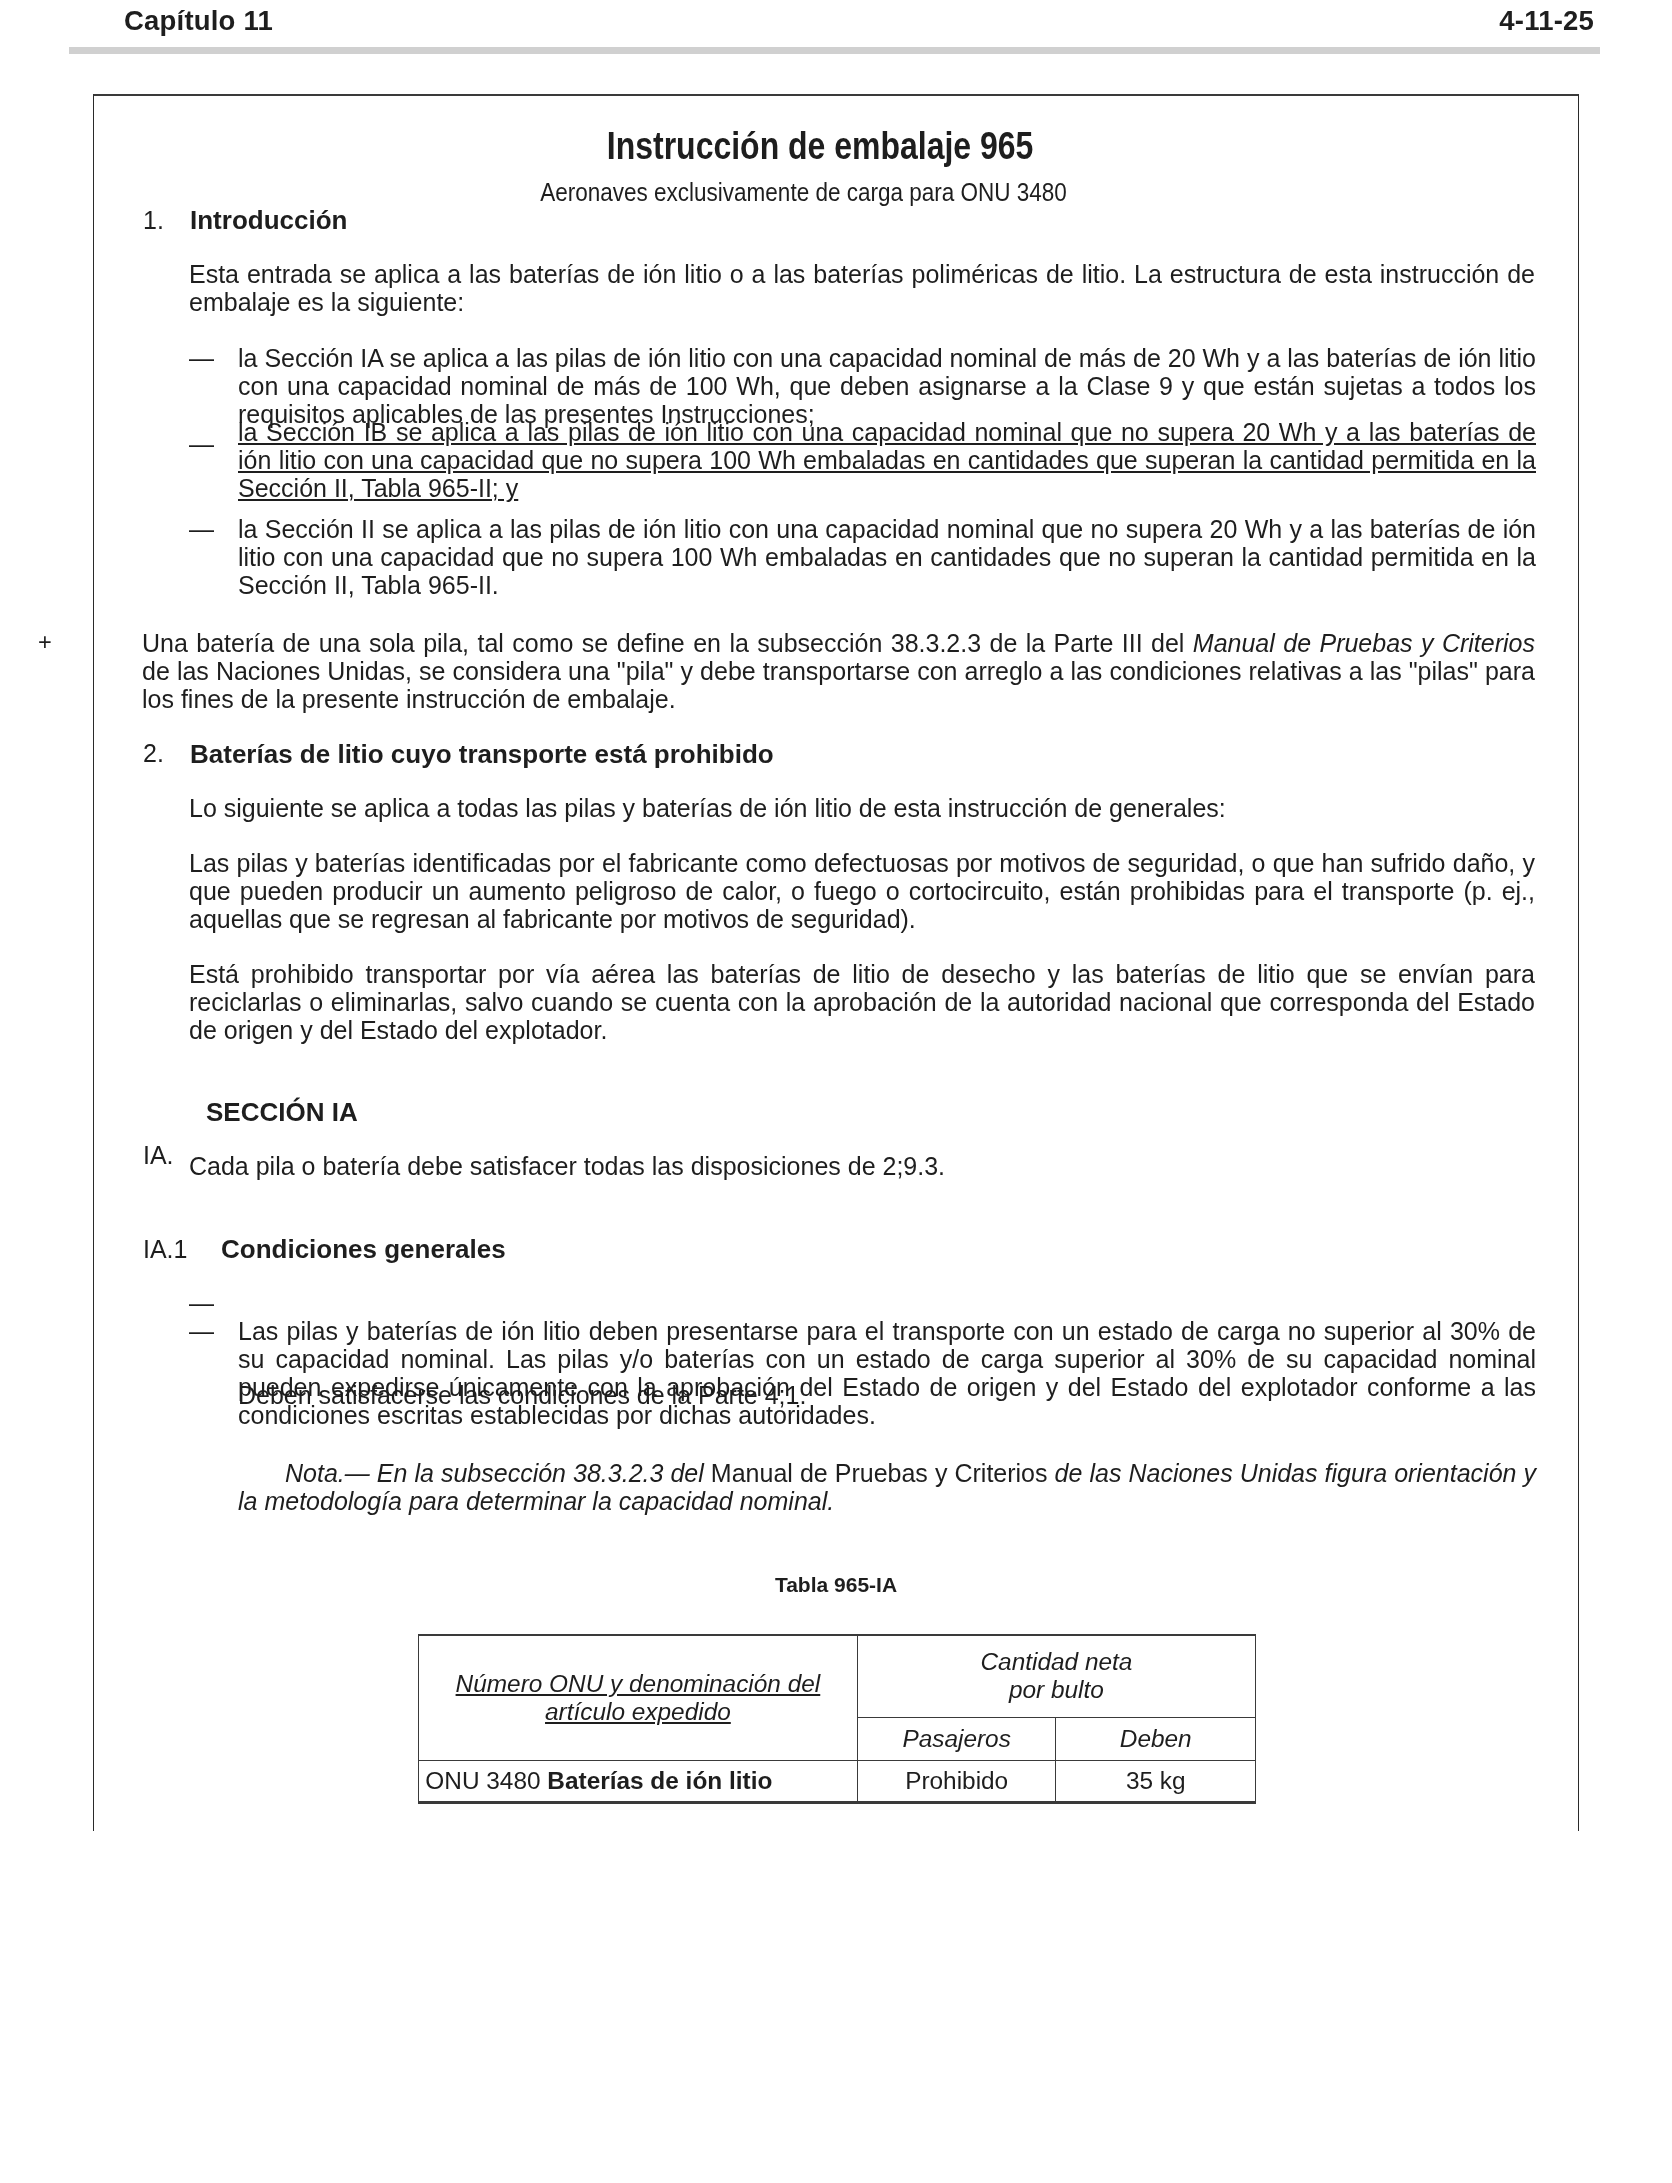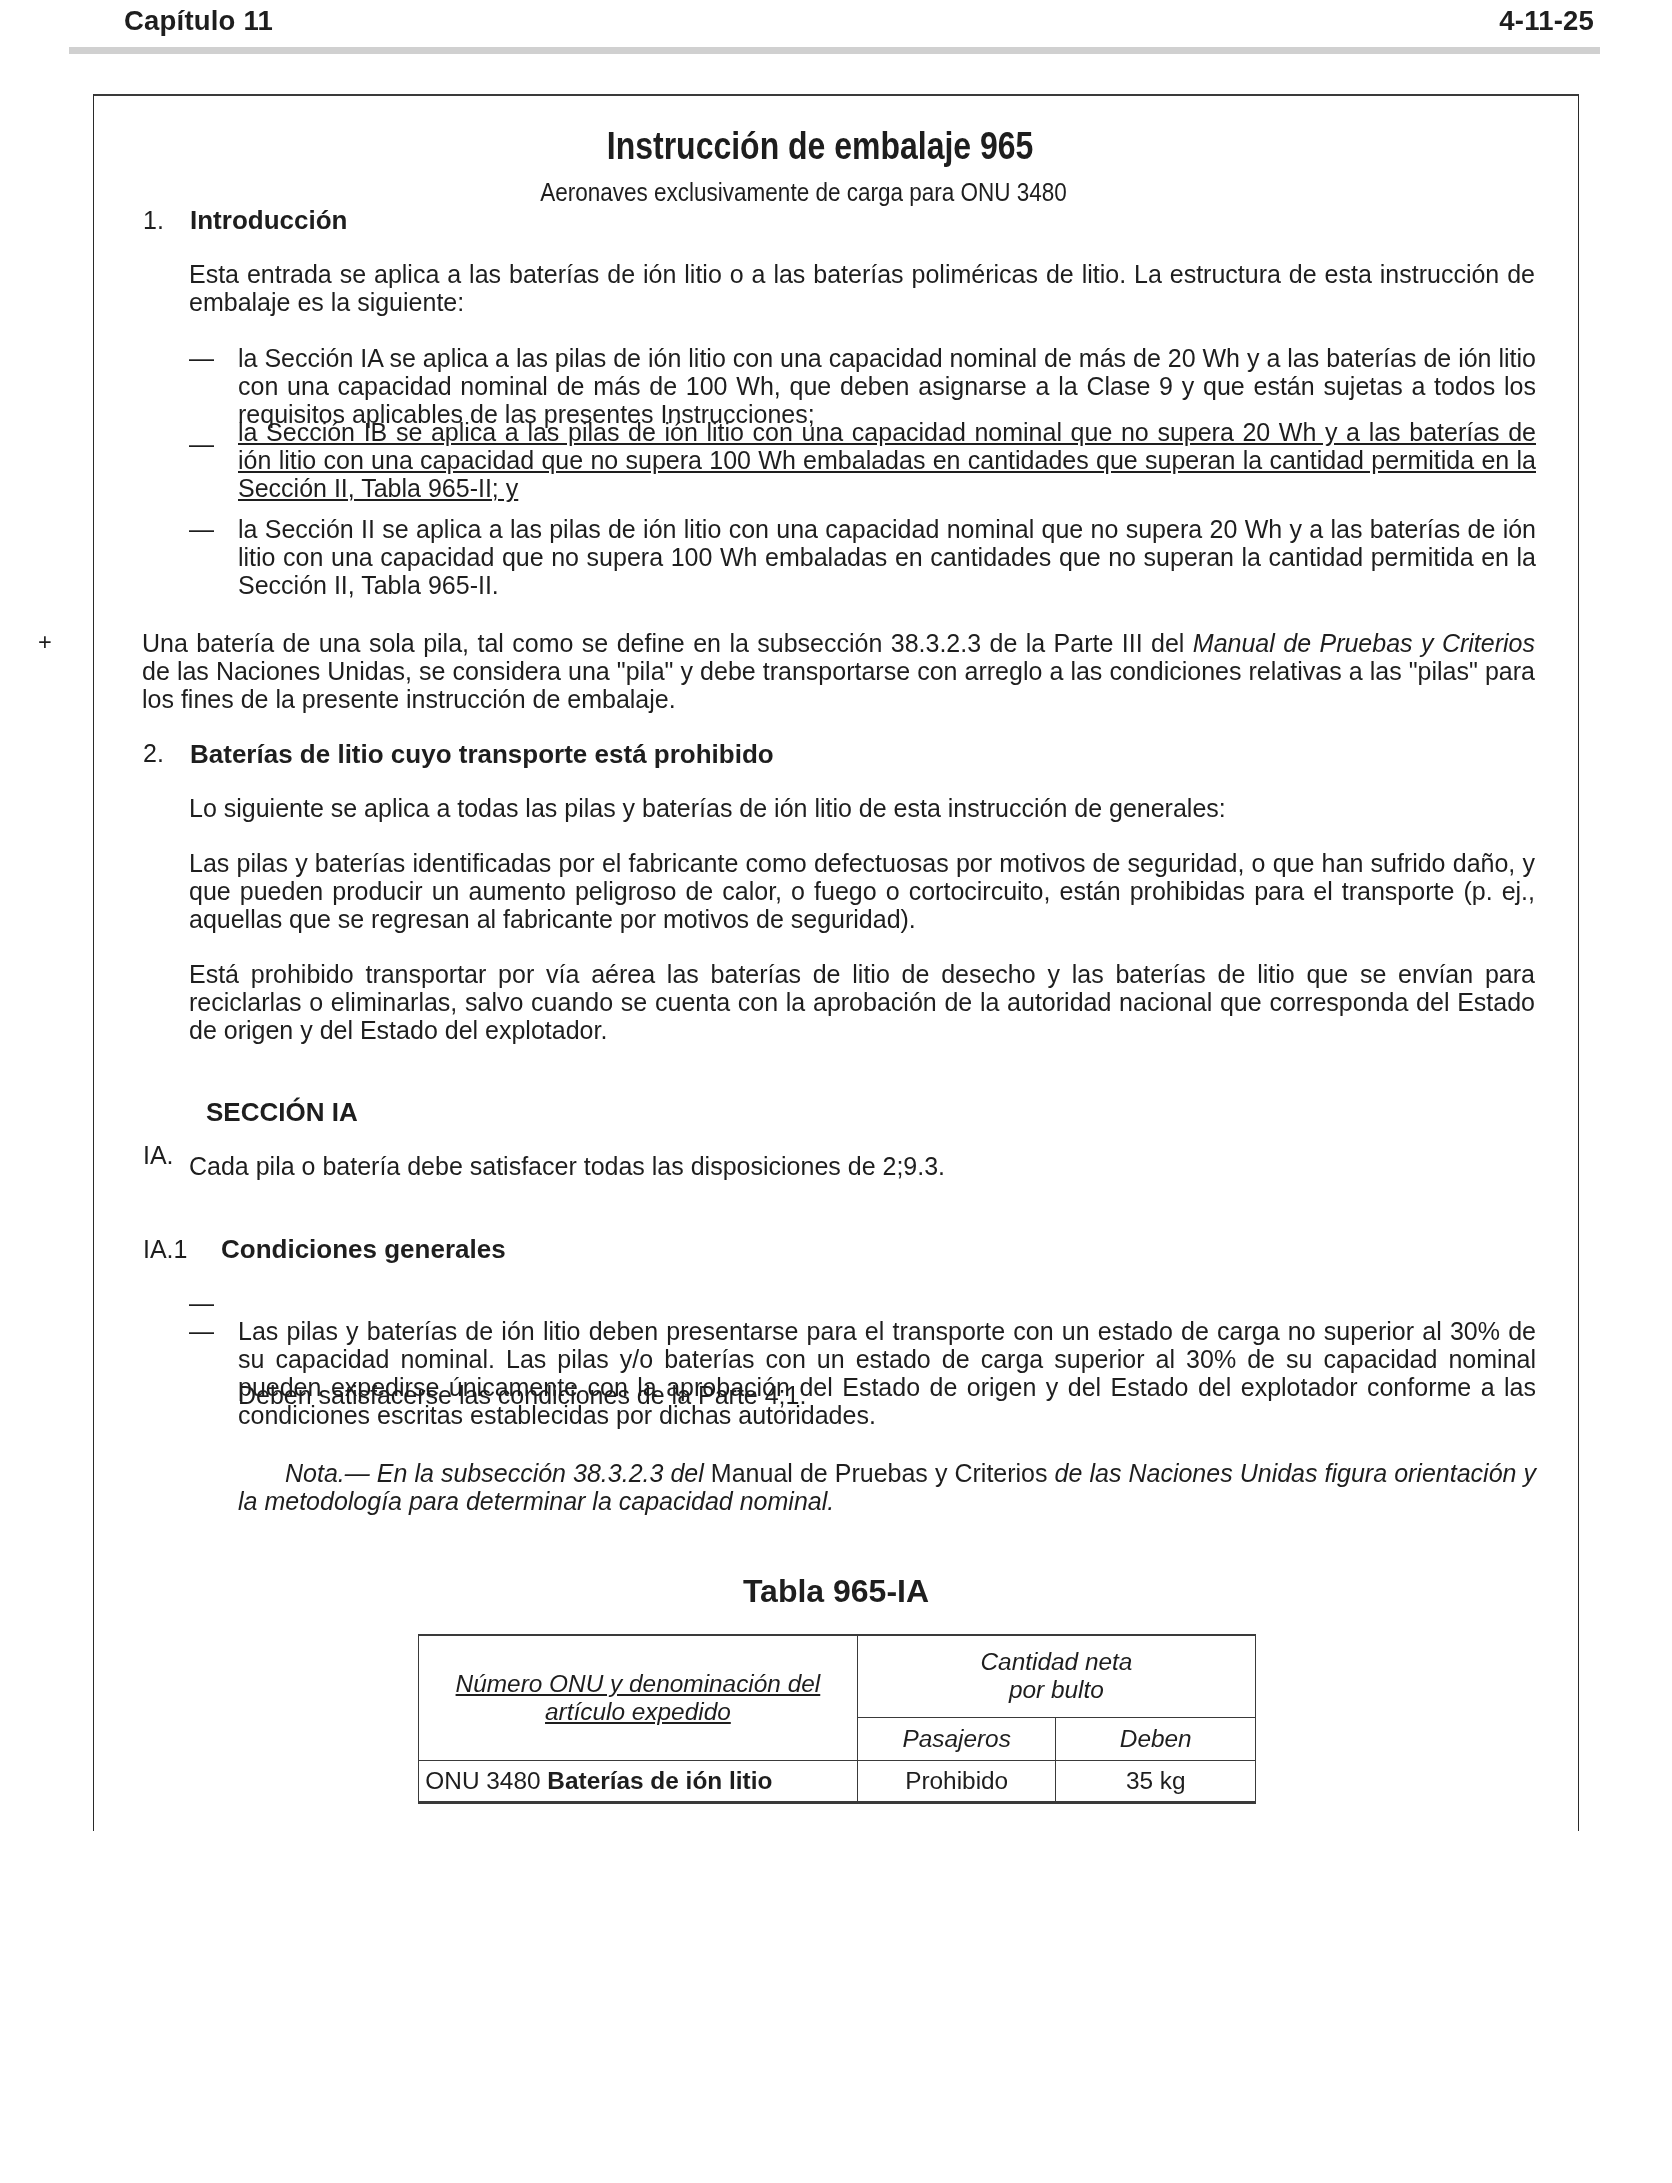--- a/index.html
+++ b/index.html
@@ -17,21 +17,21 @@
   .body { font-size: 25px; line-height: 28px; text-align: justify; }
   .txt { left: 189px; width: 1346px; }
   .num { left: 143px; font-size: 25px; }
   .head { font-weight: bold; font-size: 26px; }
   .bullet-dash { left: 189px; font-size: 25px; }
   .bullet-txt { left: 238px; width: 1298px; }
   .plus { left: 38px; font-size: 23.6px; }
   .para-wide { left: 142px; width: 1393px; }
   .note { left: 238px; width: 1298px; font-style: italic; text-indent: 47px; }
   .note .upright { font-style: normal; }
-  .tcap { left: 0; width: 1672px; top: 1573px; text-align: center; font-weight: bold; font-size: 32px; }
+  .tcap { left: 0; width: 1672px; top: 1573px; text-align: center; font-weight: bold; font-size: 21px; }
   table.t { position: absolute; left: 418px; top: 1634px; width: 838px; border-collapse: collapse;
             font-size: 24.4px; }
   table.t td { border: 1.6px solid #3a3a3a; text-align: center; padding: 0 6.3px; }
   table.t .h { font-style: italic; line-height: 28px; }
   table.t tr.top { border-top: 2.4px solid #3a3a3a; }
   table.t tr.bottom td { border-bottom: 3.1px solid #3a3a3a; }
   .left { text-align: left !important; }
   b { font-weight: bold; }
   i { font-style: italic; }
 </style>

